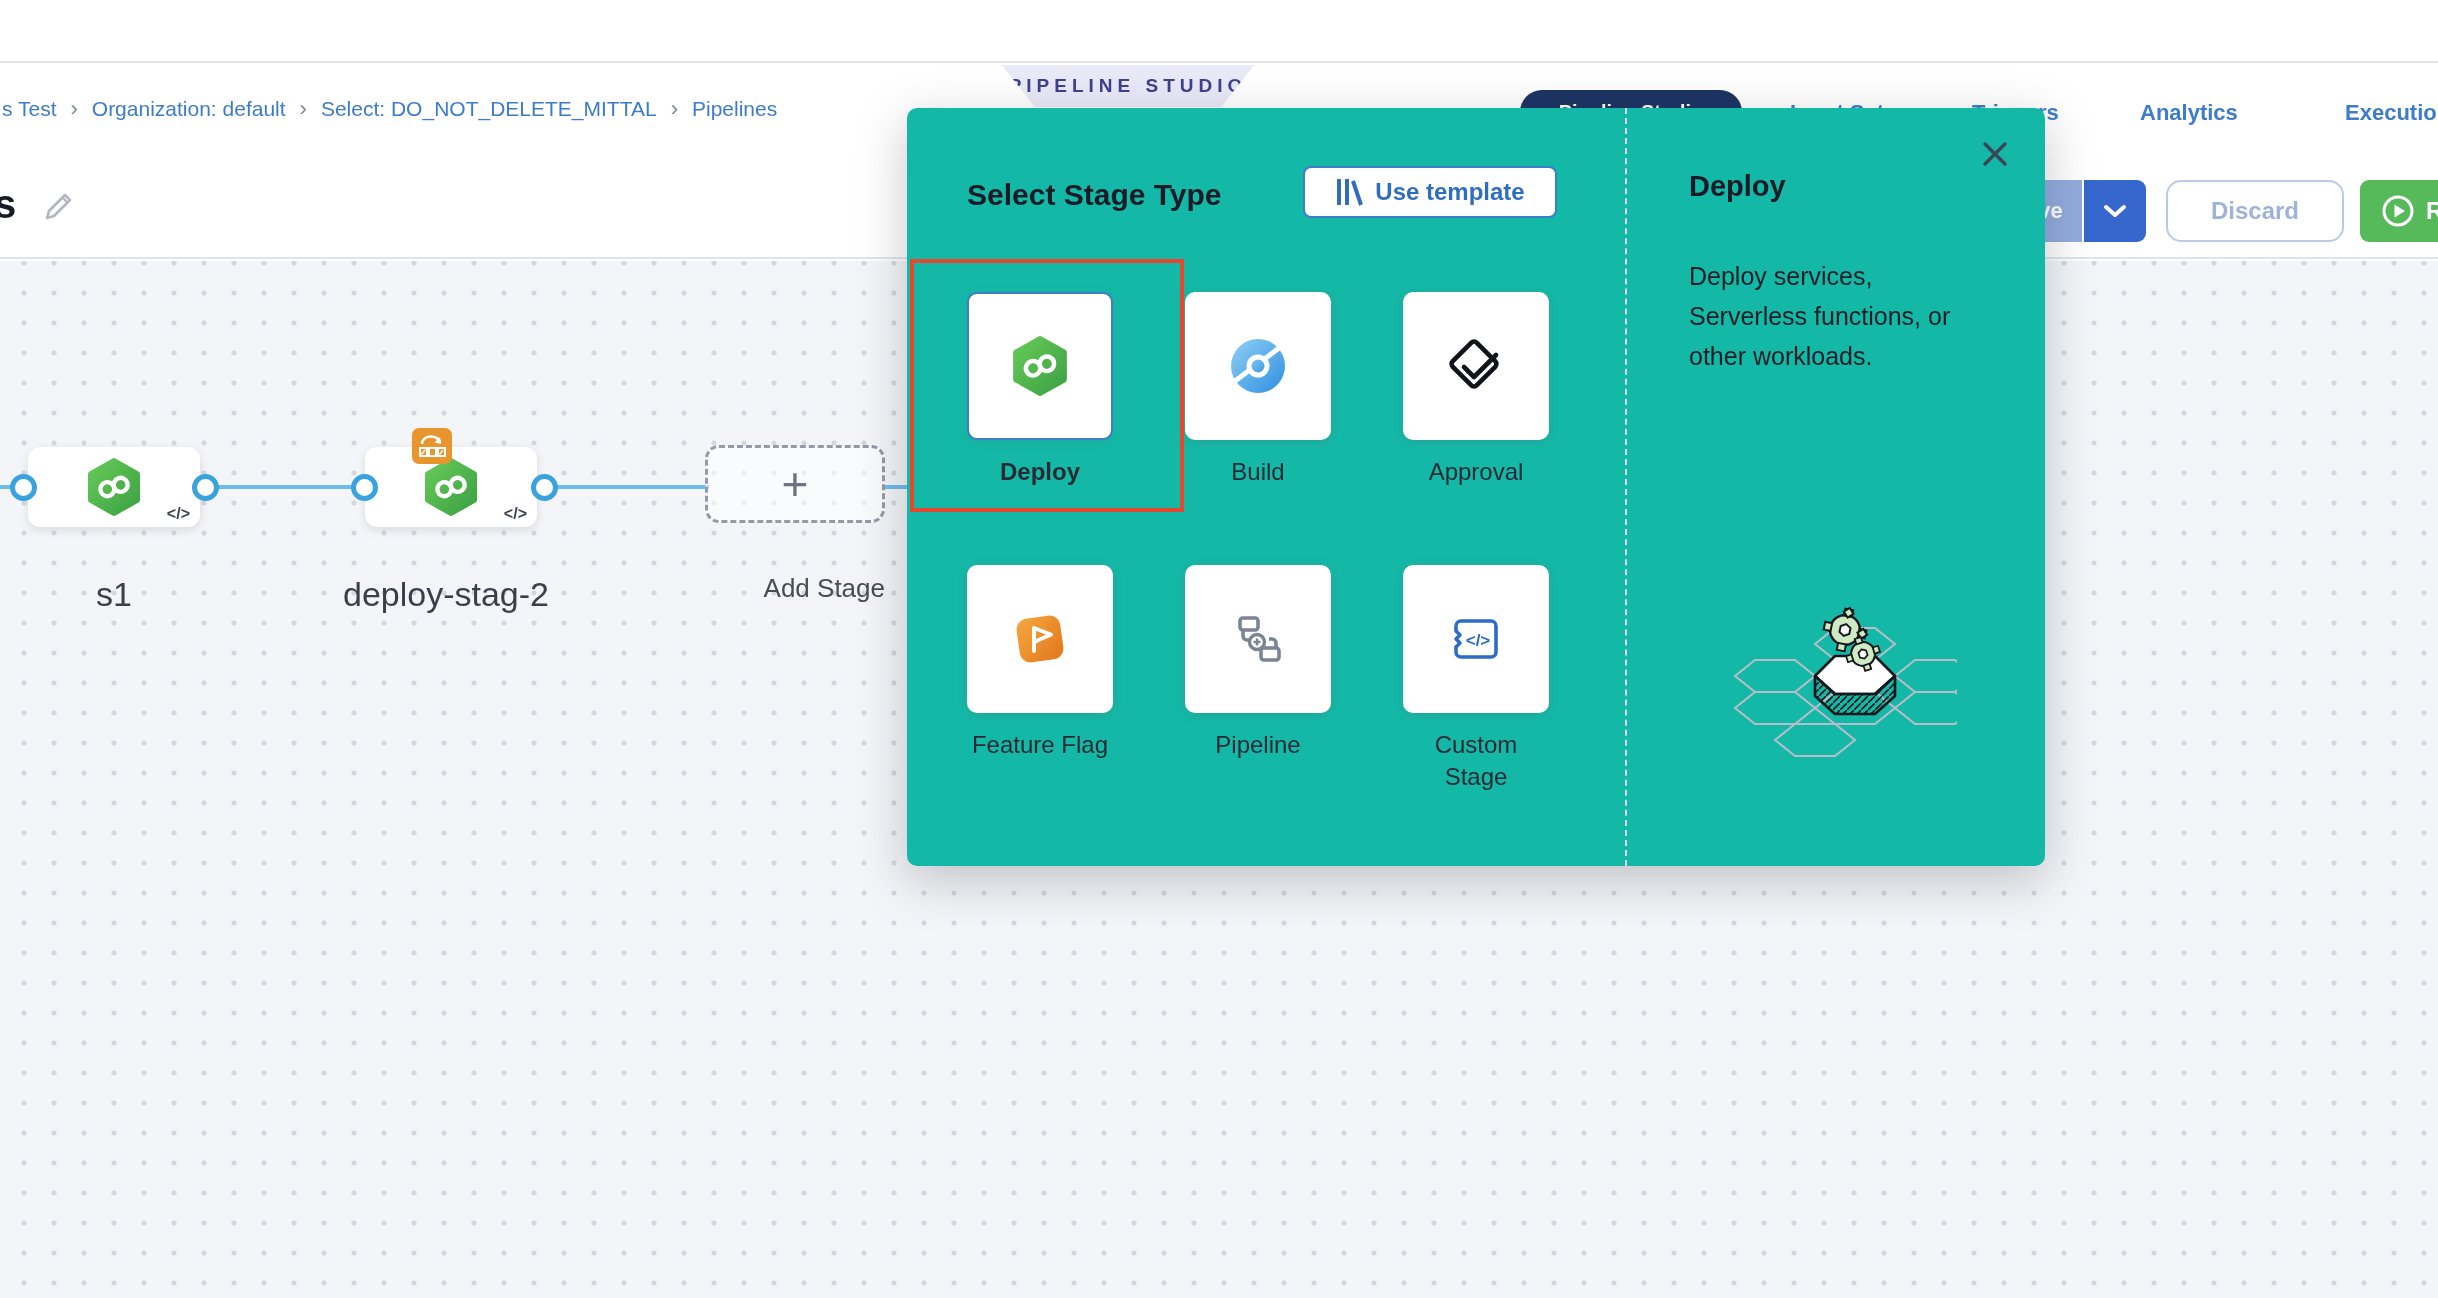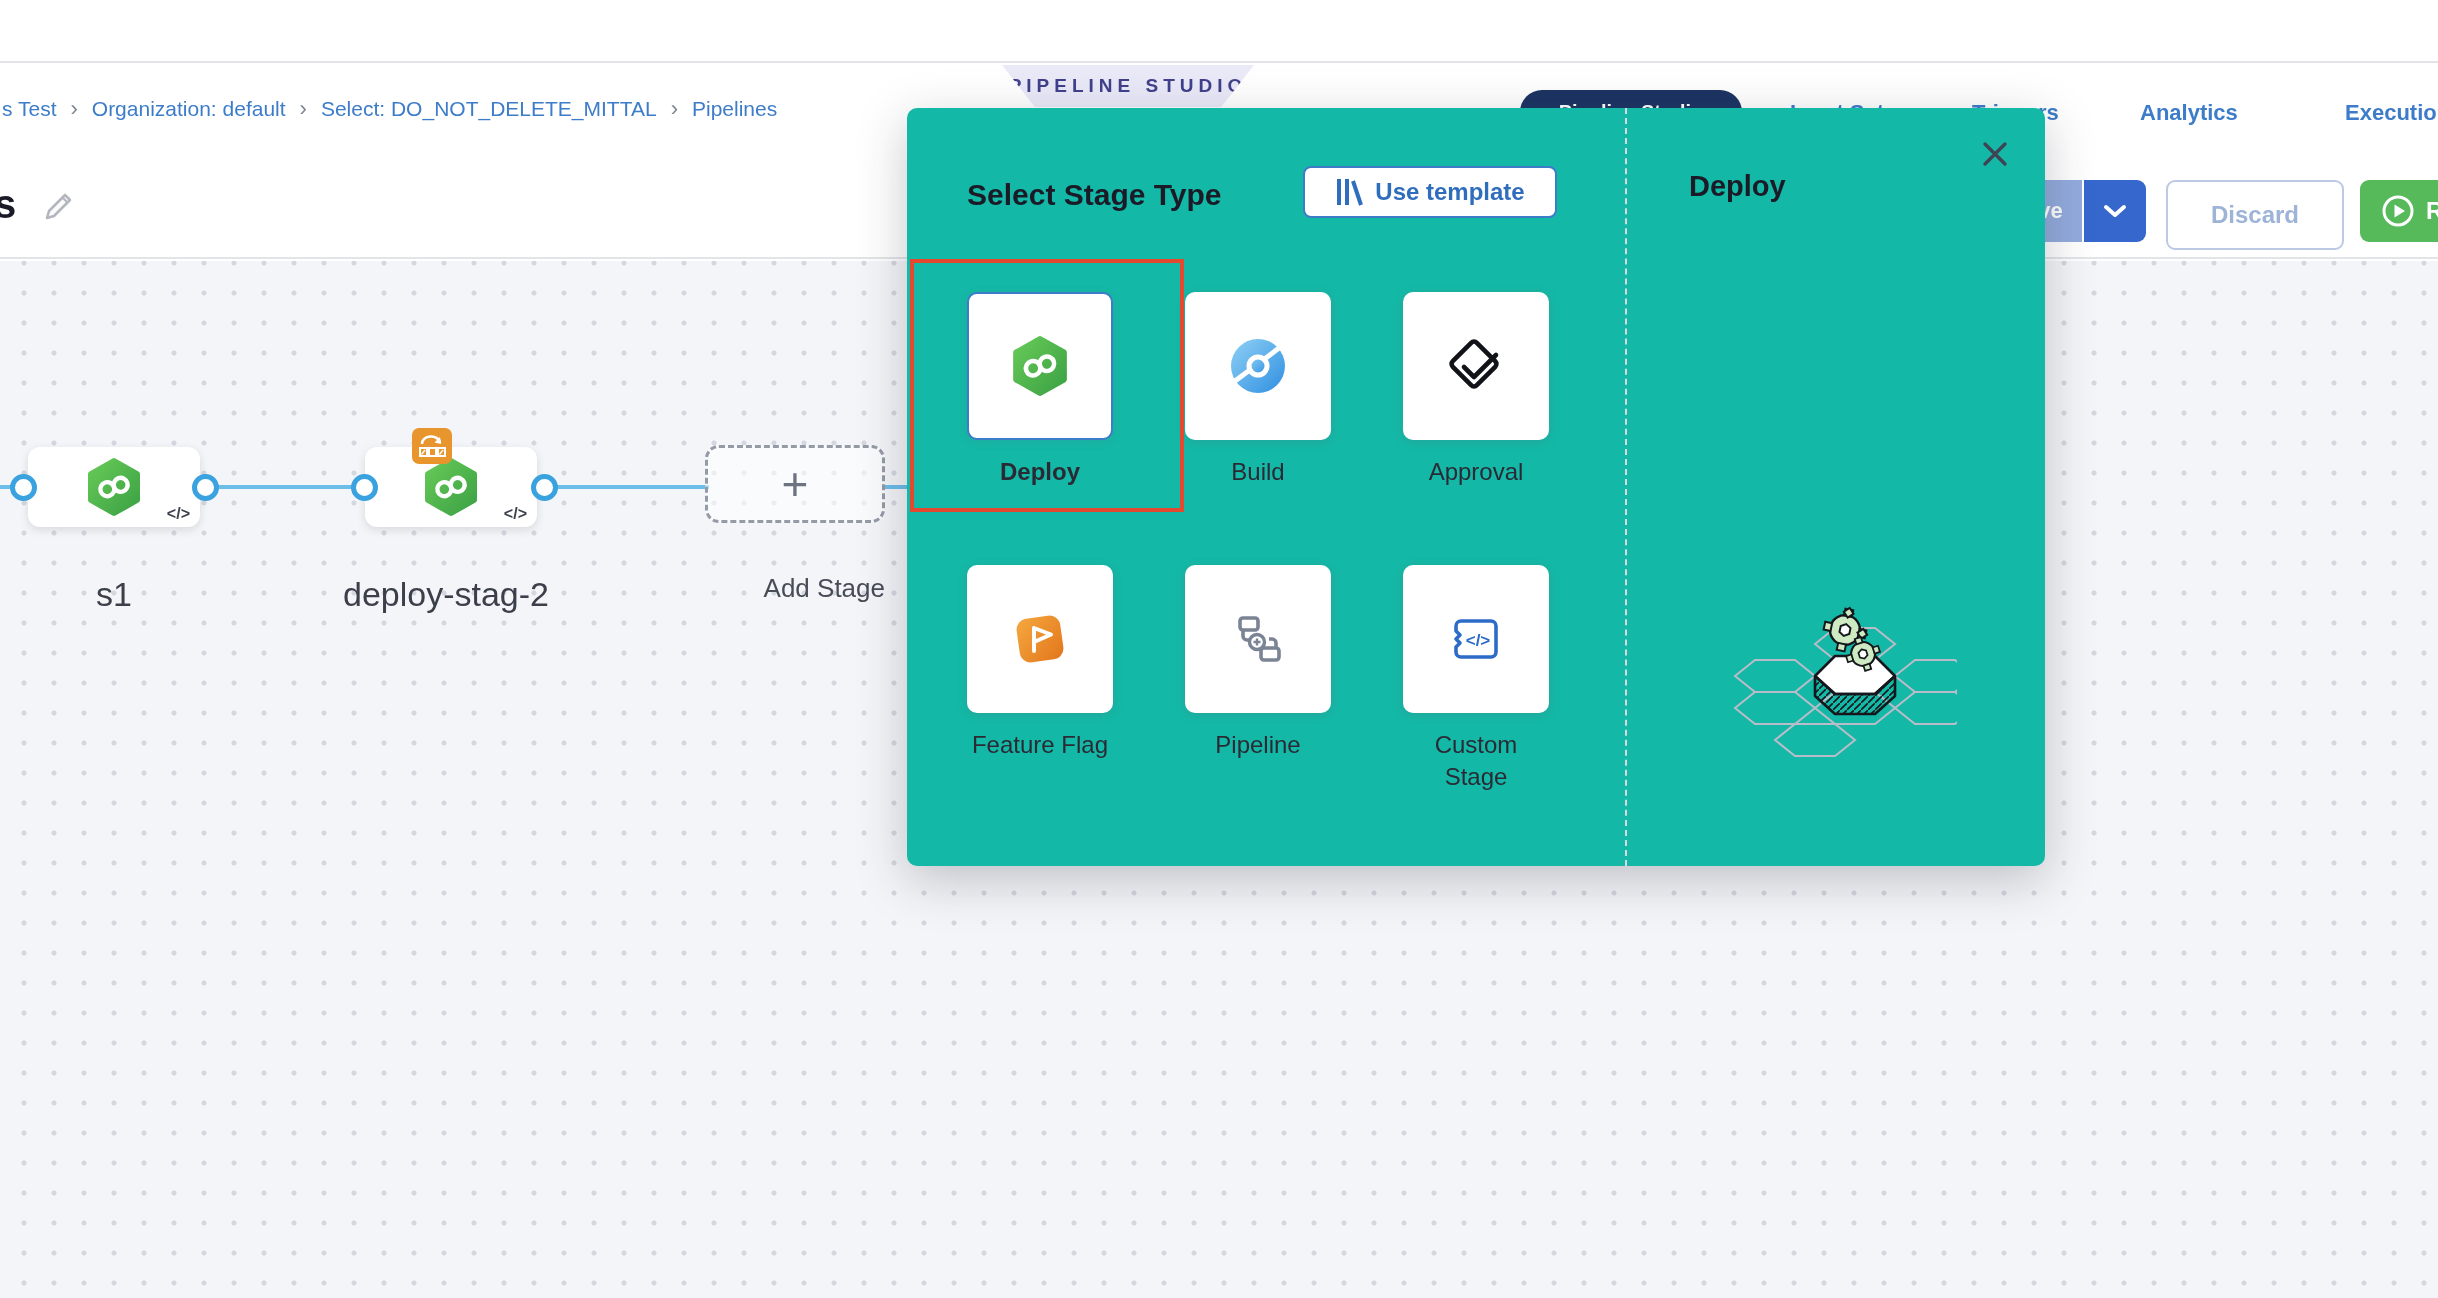--- a/index.html
+++ b/index.html
@@ -27,22 +27,22 @@
   .pipe-title { position:absolute; left:-6px; top:182px; font-size:40px; font-weight:bold; color:#1b1b28; z-index:1; }
   .pencil { position:absolute; left:40px; top:188px; z-index:1; }
 
   
   .save-split { position:absolute; left:1992px; top:180px; height:62px; display:flex; z-index:1;
             border-radius:9px; overflow:hidden; }
   .save-main { width:90px; background:#93acdd; color:#fff; font-size:22px; font-weight:bold;
             display:flex; align-items:center; justify-content:center; }
   .save-div { width:2px; background:#fff; }
   .save-chevron { width:62px; background:#3567cd; display:flex; align-items:center; justify-content:center; }
-  .discard-btn { position:absolute; left:2166px; top:180px; width:178px; height:70px; background:#fff;
-            border:2px solid #bcc9e5; border-radius:9px; color:#9db3d8; font-size:24px; font-weight:bold;
+  .discard-btn { position:absolute; left:2166px; top:180px; width:178px; height:62px; background:#fff;
+            border:2px solid #bcc9e5; border-radius:15px; color:#9db3d8; font-size:24px; font-weight:bold;
             display:flex; align-items:center; justify-content:center; z-index:1; }
   .run-btn { position:absolute; left:2360px; top:180px; width:130px; height:62px; background:#56b95a;
             border-radius:9px; color:#fff; font-size:24px; font-weight:bold;
             display:flex; align-items:center; gap:10px; padding-left:20px; z-index:1; }
 
   
   .canvas { position:absolute; left:0; top:261px; width:2438px; height:1037px; background:#f4f5f8;
             background-image:radial-gradient(circle,#d3d7df 2.2px,transparent 2.9px);
             background-size:30px 30px; background-position:9px 17px; z-index:0; }
   .edge { position:absolute; height:4px; background:#6cbde8; top:485px; z-index:0; }
@@ -268,20 +268,21 @@
 
   <div class="type-card" style="left:496px; top:457px">
     <svg width="62" height="62" viewBox="0 0 62 62">
       <path d="M16 13 h30 a5 5 0 0 1 5 5 v26 a5 5 0 0 1 -5 5 h-30 a5 5 0 0 1 -5 -5 v-5 l4 -4 -4 -4 4 -4 -4 -4 v-5 a5 5 0 0 1 5 -5 z" stroke="#2c6bc8" stroke-width="3.6" fill="none" stroke-linejoin="round"></path>
       <text x="33" y="38" text-anchor="middle" font-size="17" font-weight="bold" fill="#2c6bc8" font-family="Liberation Sans, sans-serif">&lt;/&gt;</text>
     </svg>
   </div>
   <div class="type-label" style="left:494px; top:621px">Custom Stage</div>
 
   <div class="detail-title">Deploy</div>
+  <div class="detail-desc">Deploy services, Serverless functions, or other workloads.</div>
 
   <div class="illus">
     <svg width="250" height="160" viewBox="0 0 250 160">
       <g stroke="#b9bcc9" stroke-width="2" fill="none" stroke-linecap="round">
         <polygon points="28,78 48,62 88,62 108,78 88,94 48,94"></polygon>
         <polygon points="108,46 128,30 168,30 188,46 168,62 128,62"></polygon>
         <polygon points="188,78 208,62 248,62 268,78 248,94 208,94"></polygon>
         <polygon points="28,110 48,94 88,94 108,110 88,126 48,126"></polygon>
         <polygon points="108,110 128,94 168,94 188,110 168,126 128,126"></polygon>
         <polygon points="188,110 208,94 248,94 268,110 248,126 208,126"></polygon>

